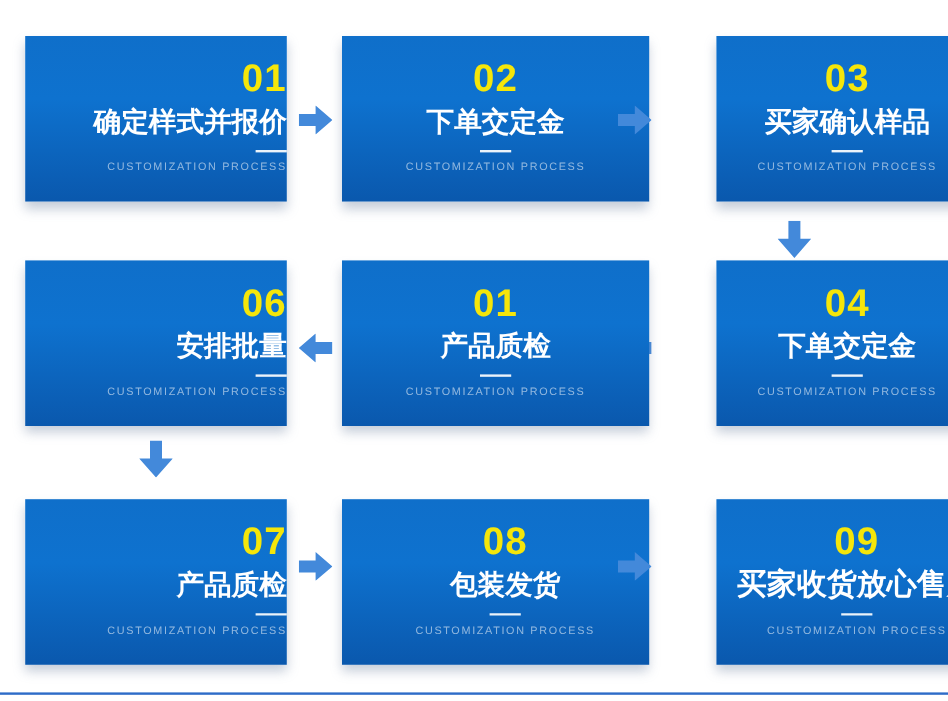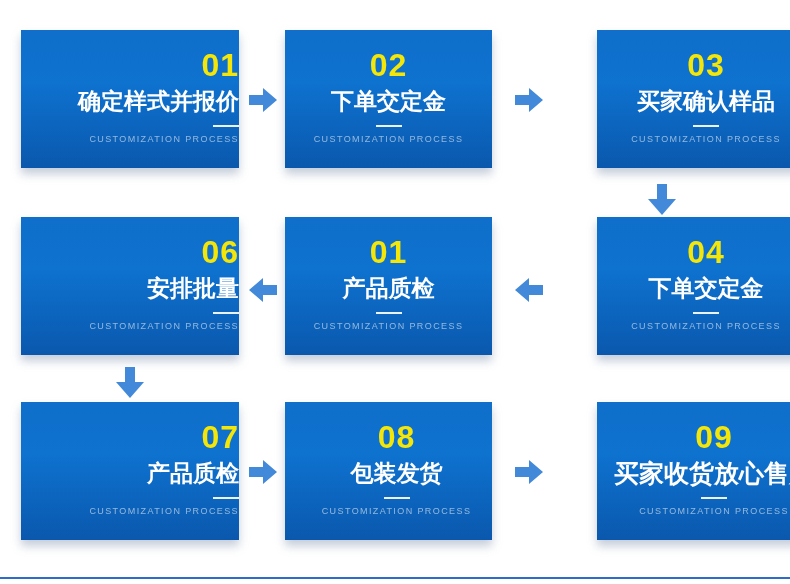--- a/index.html
+++ b/index.html
@@ -23,25 +23,25 @@
   .stage{position:absolute;inset:0;}
   .box{
     position:absolute;
     width:218px;height:138px;
     background:linear-gradient(180deg,var(--box-grad-top) 0%,var(--box-grad-mid) 38%,var(--box-grad-bottom) 100%);
     box-shadow:0 6px 9px rgba(110,130,160,0.40);
     display:flex;flex-direction:column;align-items:center;
     padding-top:17px;
   }
   .c1{left:21px;align-items:flex-end;}
-  .c2{left:285px;width:207px;}
+  .c2{left:285px;width:256px;}
   .c3{left:553px;margin-left:44px;}
   .r1{top:30px;}
   .r2{top:217px;}
-  .r3{top:402px;padding-left:16px;}
+  .r3{top:416px;padding-left:16px;}
   .step-number{
     color:var(--number-color);
     font-size:32px;font-weight:bold;line-height:36px;
     letter-spacing:1px;
   }
   .step-title{
     color:var(--title-color);
     font-size:23px;font-weight:bold;line-height:37px;
     white-space:nowrap;
   }

